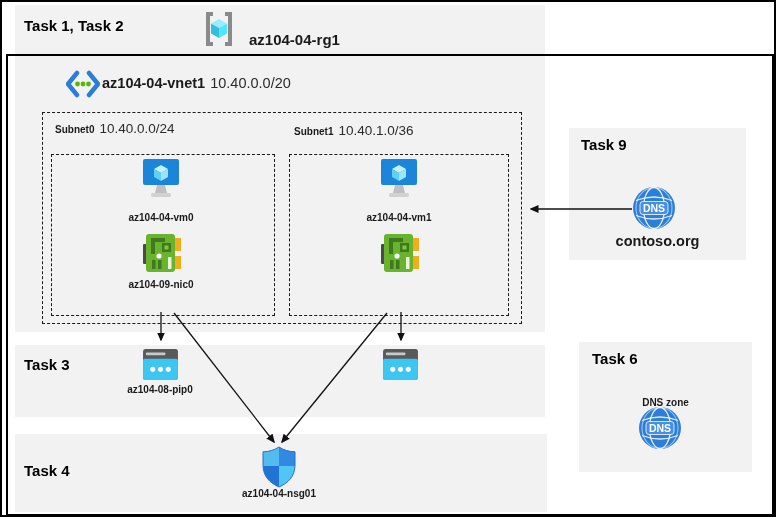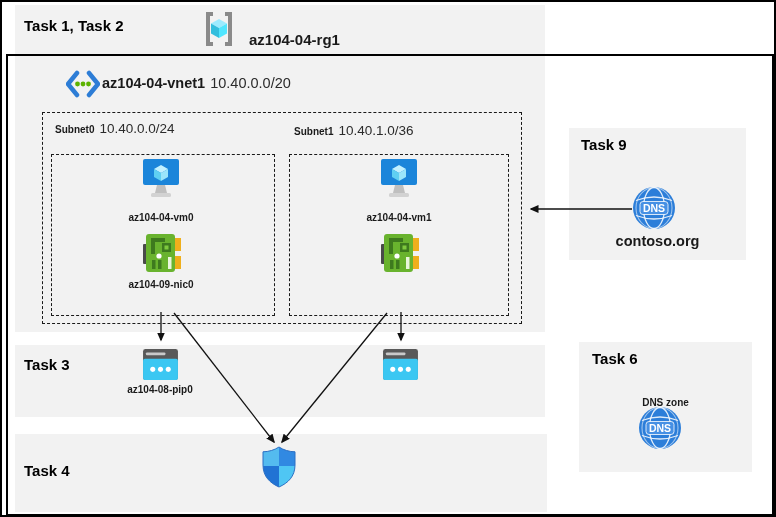--- a/index.html
+++ b/index.html
@@ -160,20 +160,21 @@
       </defs>
       <g clip-path="url(#shieldclip)">
         <rect x="0" y="0" width="17" height="20" fill="#54BBEF"></rect>
         <rect x="17" y="0" width="17" height="20" fill="#3189E2"></rect>
         <rect x="0" y="20" width="17" height="22" fill="#2173D4"></rect>
         <rect x="17" y="20" width="17" height="22" fill="#4FC6F4"></rect>
       </g>
       <path d="M17,1 C21.5,4 27.5,5.8 33,5.8 V19 C33,30.5 26,37 17,41 C8,37 1,30.5 1,19 V5.8 C6.5,5.8 12.5,4 17,1 Z" fill="none" stroke="#2B6FC4" stroke-width="1"></path>
     </svg>
   </div>
+  <div class="abs name ctr lab" style="left:187px;top:486px;width:180px;">az104-04-nsg01</div>
 
   <div class="abs tasklabel lab" style="left:579px;top:134px;">Task 9</div>
   <div class="abs icon" style="left:630px;top:184px;">
     <svg width="44" height="44" viewBox="0 0 44 44">
       <circle cx="22" cy="22" r="21" fill="#2C7ED9"></circle>
       <ellipse cx="22" cy="22" rx="10.5" ry="20.5" fill="none" stroke="rgba(255,255,255,0.85)" stroke-width="1.3"></ellipse>
       <ellipse cx="22" cy="22" rx="18" ry="20.5" fill="none" stroke="rgba(255,255,255,0.55)" stroke-width="1.1"></ellipse>
       <path d="M4,14.5 Q22,7.5 40,14.5" fill="none" stroke="rgba(255,255,255,0.85)" stroke-width="1.3"></path>
       <path d="M4,29.5 Q22,36.5 40,29.5" fill="none" stroke="rgba(255,255,255,0.85)" stroke-width="1.3"></path>
       <rect x="8" y="15.5" width="28" height="13" rx="3" fill="#4690E4" stroke="rgba(255,255,255,0.8)" stroke-width="1"></rect>

